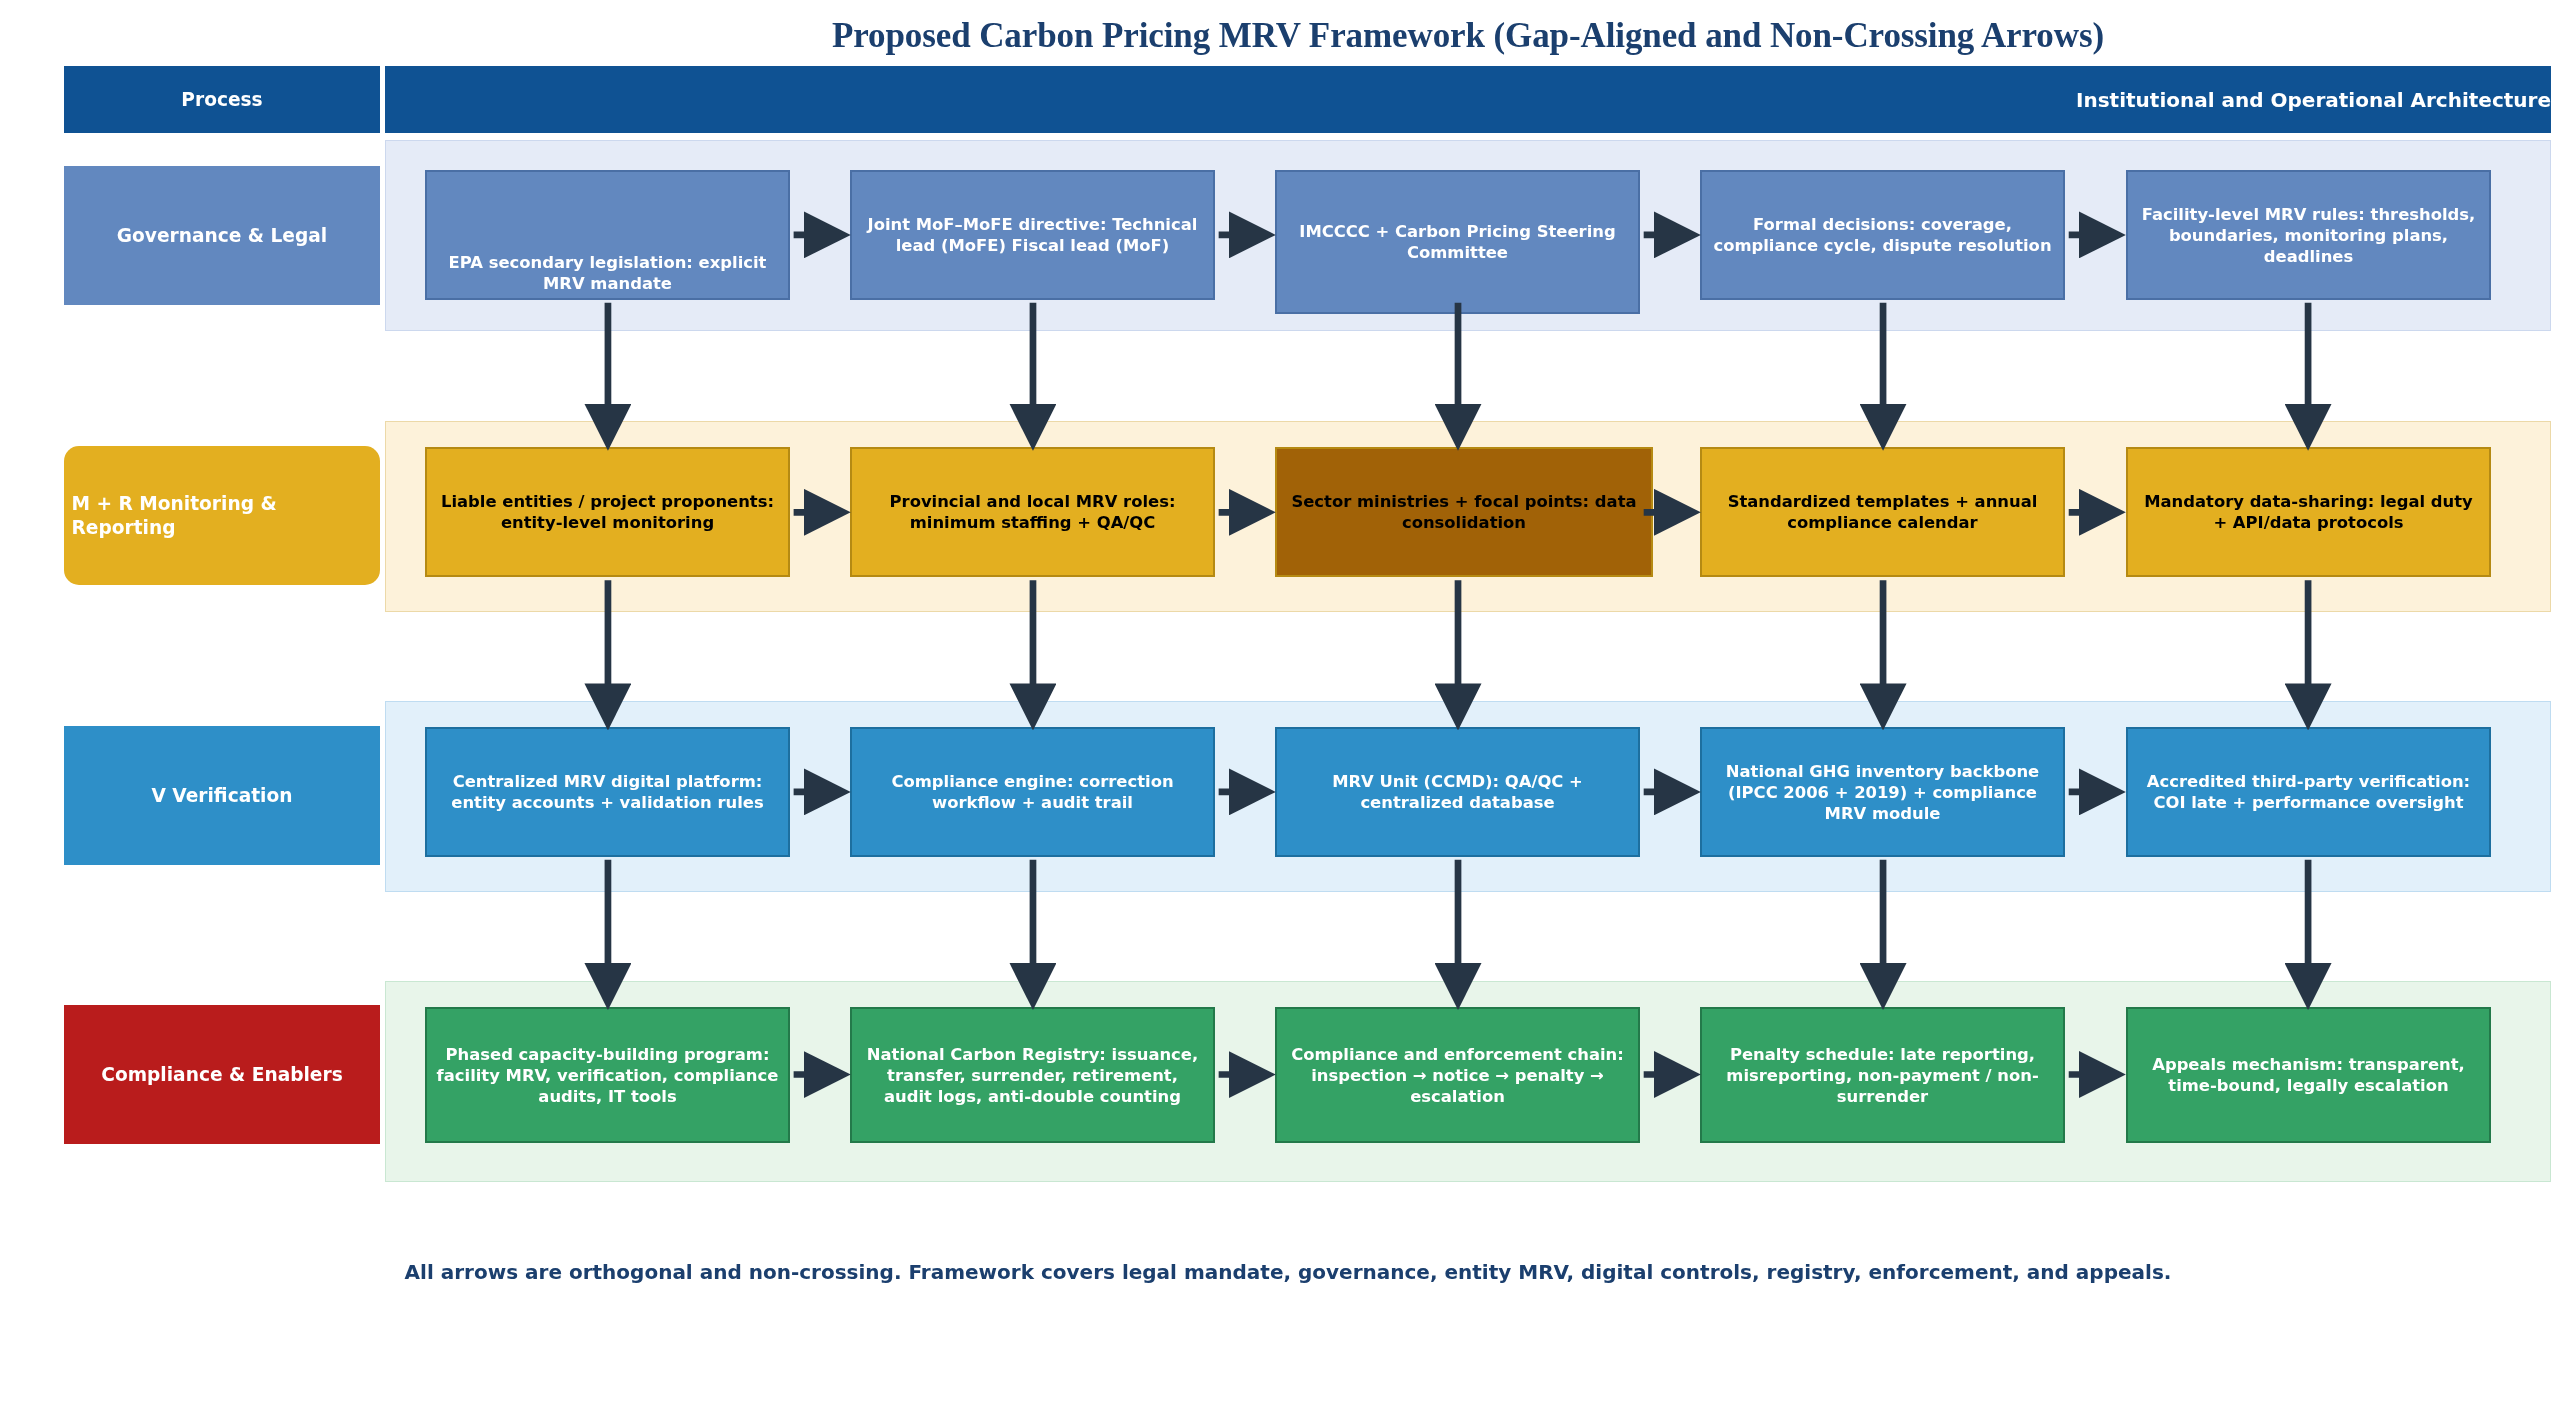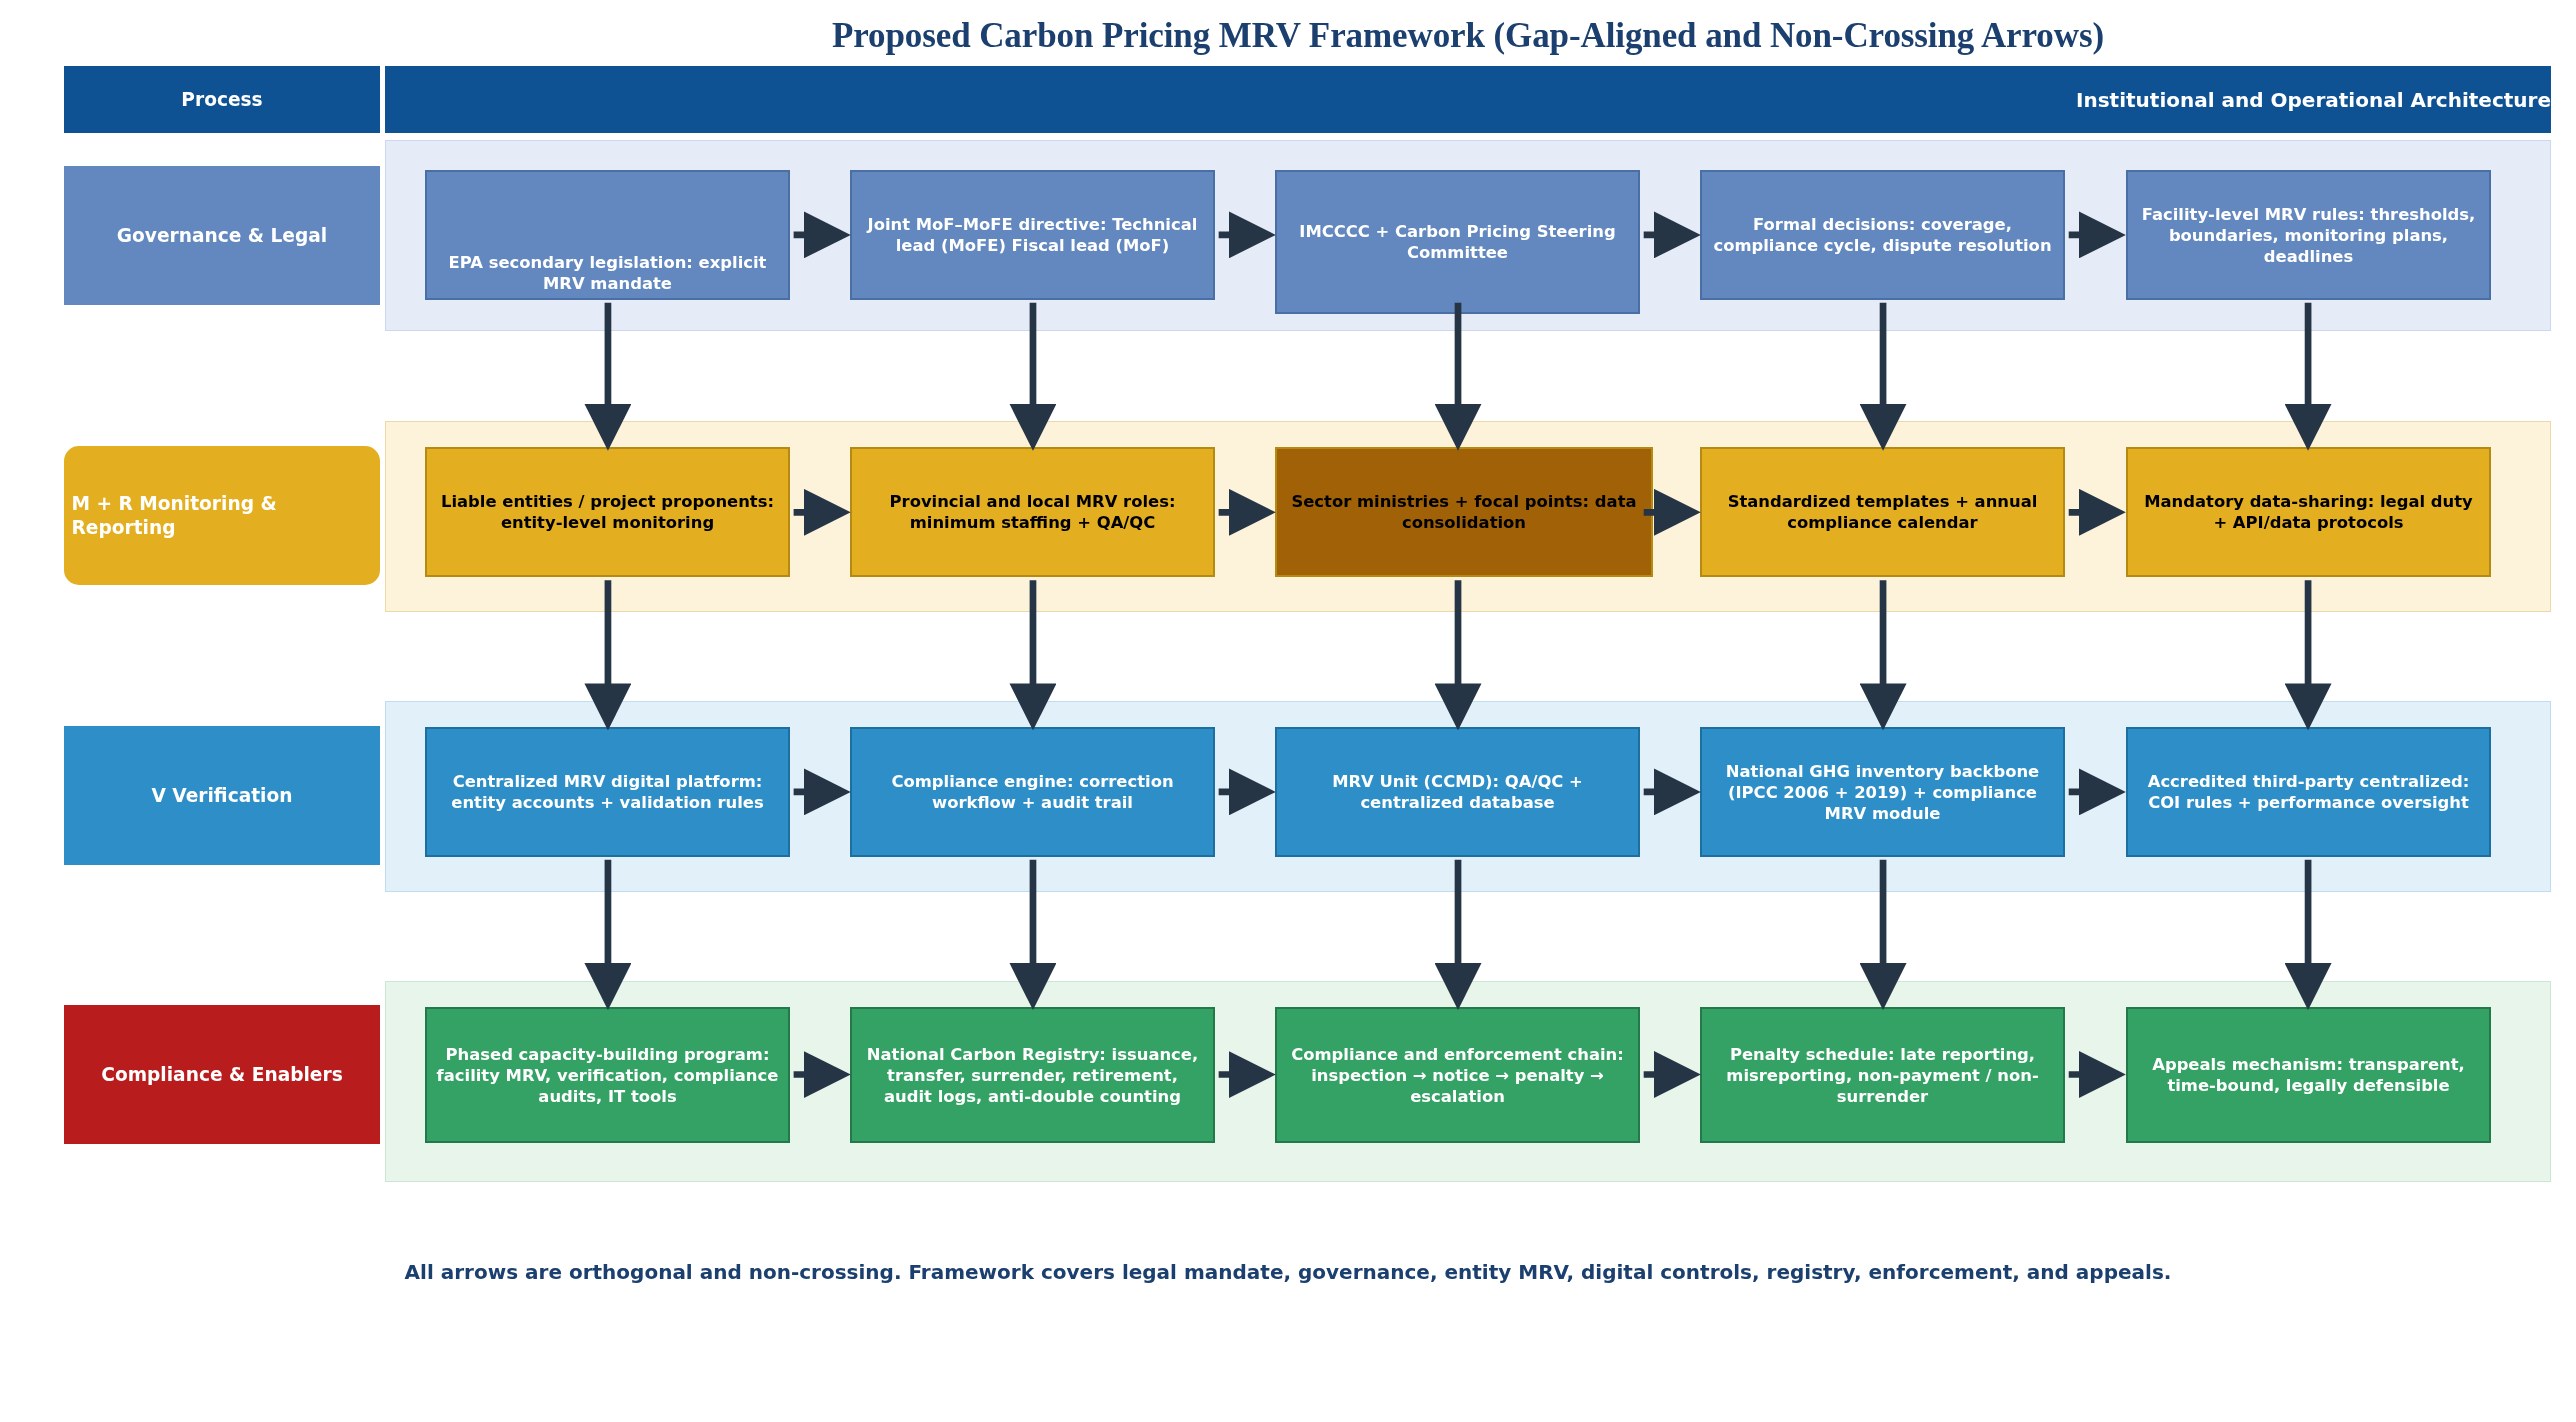--- a/index.html
+++ b/index.html
@@ -127,42 +127,42 @@
   <div class="node" style="left:850px;top:727px;width:365px;height:130px;background:#2e8fc8;border-color:#1d6f9f;color:#ffffff;">
     <span>Compliance engine: correction workflow + audit trail</span>
     </div>
   <div class="node" style="left:1275px;top:727px;width:365px;height:130px;background:#2e8fc8;border-color:#1d6f9f;color:#ffffff;">
     <span>MRV Unit (CCMD): QA/QC + centralized database</span>
     </div>
   <div class="node" style="left:1700px;top:727px;width:365px;height:130px;background:#2e8fc8;border-color:#1d6f9f;color:#ffffff;">
     <span>National GHG inventory backbone (IPCC 2006 + 2019) + compliance MRV module</span>
     </div>
   <div class="node" style="left:2126px;top:727px;width:365px;height:130px;background:#2e8fc8;border-color:#1d6f9f;color:#ffffff;">
-    <span>Accredited third-party centralized: COI rules + performance oversight</span>
+    <span>Accredited third-party verification: COI late + performance oversight</span>
     </div>
 
   <div class="band" style="top:981px;height:201px;background:#e8f5ea;border-color:#c9e7d2;"></div>
   <div class="lane-label" style="top:1005px;height:139px;background:#b91c1c;color:#ffffff;">
     <span>Compliance &amp; Enablers</span>
   </div>
 
   <div class="node" style="left:425px;top:1007px;width:365px;height:136px;background:#34a265;border-color:#23794a;color:#ffffff;">
     <span>Phased capacity-building program: facility MRV, verification, compliance audits, IT tools</span>
     </div>
   <div class="node" style="left:850px;top:1007px;width:365px;height:136px;background:#34a265;border-color:#23794a;color:#ffffff;">
     <span>National Carbon Registry: issuance, transfer, surrender, retirement, audit logs, anti-double counting</span>
     </div>
   <div class="node" style="left:1275px;top:1007px;width:365px;height:136px;background:#34a265;border-color:#23794a;color:#ffffff;">
     <span>Compliance and enforcement chain: inspection → notice → penalty → escalation</span>
     </div>
   <div class="node" style="left:1700px;top:1007px;width:365px;height:136px;background:#34a265;border-color:#23794a;color:#ffffff;">
     <span>Penalty schedule: late reporting, misreporting, non-payment / non-surrender</span>
     </div>
   <div class="node" style="left:2126px;top:1007px;width:365px;height:136px;background:#34a265;border-color:#23794a;color:#ffffff;">
-    <span>Appeals mechanism: transparent, time-bound, legally defensible</span>
+    <span>Appeals mechanism: transparent, time-bound, legally escalation</span>
     </div>
 
   <svg id="arrows" viewBox="0 0 3454 1907">
     <defs>
       <marker id="ah" markerWidth="7" markerHeight="7" refX="5.6" refY="3.5" orient="auto" markerUnits="strokeWidth">
         <path d="M0,0 L7,3.5 L0,7 Z" fill="#263545"></path>
       </marker>
     </defs>
     <g stroke="#263545" stroke-width="9" fill="none" marker-end="url(#ah)">
 

